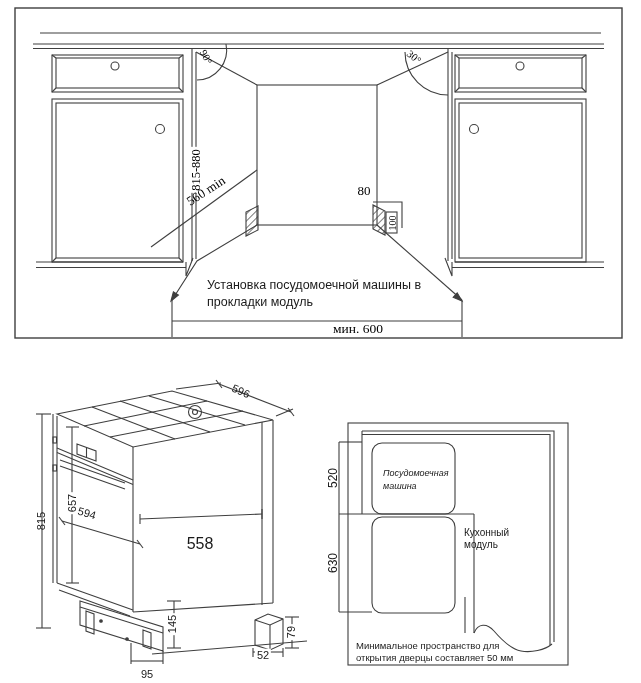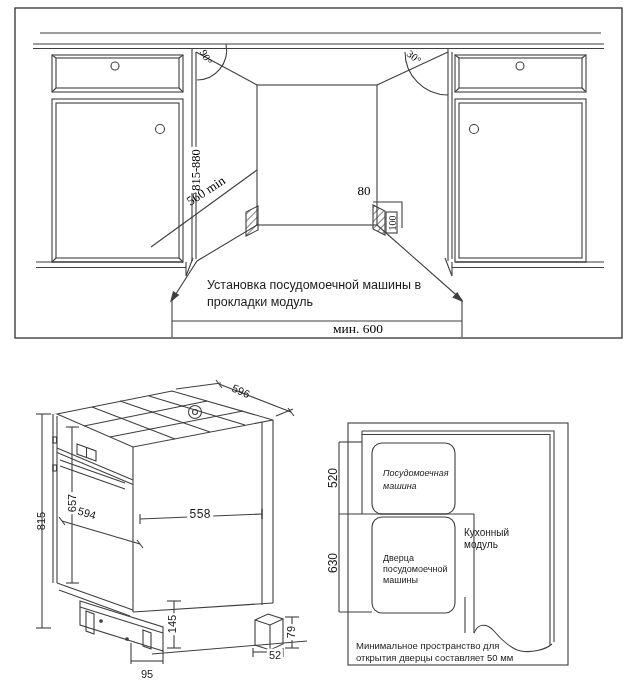--- a/index.html
+++ b/index.html
@@ -198,31 +198,28 @@
   <div class="t serif" style="left:206px;top:191px;font-size:13px;transform:translate(-50%,-50%) rotate(-33deg);">560 min</div>
   <div class="t serif ctr" style="left:364px;top:191px;font-size:13px;">80</div>
   <div class="t serif" style="left:391.5px;top:222.5px;font-size:10px;transform:translate(-50%,-50%) rotate(-90deg);">100</div>
   <div class="t serif" style="left:206px;top:57px;font-size:10.5px;transform:translate(-50%,-50%) rotate(63deg);">90°</div>
   <div class="t serif" style="left:414px;top:57px;font-size:10.5px;transform:translate(-50%,-50%) rotate(40deg);">30°</div>
 
   <div class="t sans" style="left:41px;top:521px;font-size:11px;transform:translate(-50%,-50%) rotate(-90deg);">815</div>
   <div class="t sans bg" style="left:72px;top:503px;font-size:11px;transform:translate(-50%,-50%) rotate(-90deg);">657</div>
   <div class="t sans" style="left:241px;top:391px;font-size:11px;transform:translate(-50%,-50%) rotate(23deg);">596</div>
   <div class="t sans" style="left:87px;top:513px;font-size:11px;transform:translate(-50%,-50%) rotate(16deg);">594</div>
-  <div class="t sans bg ctr" style="left:200px;top:516px;font-size:12px;font-family:Liberation Mono, monospace;">558</div>
+  <div class="t sans bg ctr" style="left:200px;top:544px;font-size:16px;">558</div>
   <div class="t sans bg" style="left:172px;top:624px;font-size:11px;transform:translate(-50%,-50%) rotate(-90deg);">145</div>
   <div class="t sans bg ctr" style="left:147px;top:661px;font-size:11px;margin-top:13px;">95</div>
   <div class="t sans bg" style="left:291px;top:632px;font-size:11px;transform:translate(-50%,-50%) rotate(-90deg);">79</div>
-  <div class="t sans bg ctr" style="left:263px;top:655px;font-size:11px;margin-left:12px;">52</div>
+  <div class="t sans bg ctr" style="left:263px;top:655px;font-size:11px;">52</div>
 
   <div class="t sans" style="left:333px;top:478px;font-size:12px;transform:translate(-50%,-50%) rotate(-90deg);">520</div>
   <div class="t sans" style="left:333px;top:563px;font-size:12px;transform:translate(-50%,-50%) rotate(-90deg);">630</div>
   <div class="t sans ml" style="left:383px;top:467px;font-size:9px;line-height:13px;font-style:italic;">Посудомоечная
 машина</div>
-  <div class="t sans ml" style="left:383px;top:553px;font-size:9px;line-height:11px;">Дверца
-посудомоечной
-машины</div>
   <div class="t sans ml" style="left:464px;top:527px;font-size:10px;line-height:12px;">Кухонный
 модуль</div>
   <div class="t sans ml" style="left:356px;top:640px;font-size:9.5px;line-height:11.5px;">Минимальное пространство для
 открытия дверцы составляет 50 мм</div>
 
 </div>
 
 </body></html>

